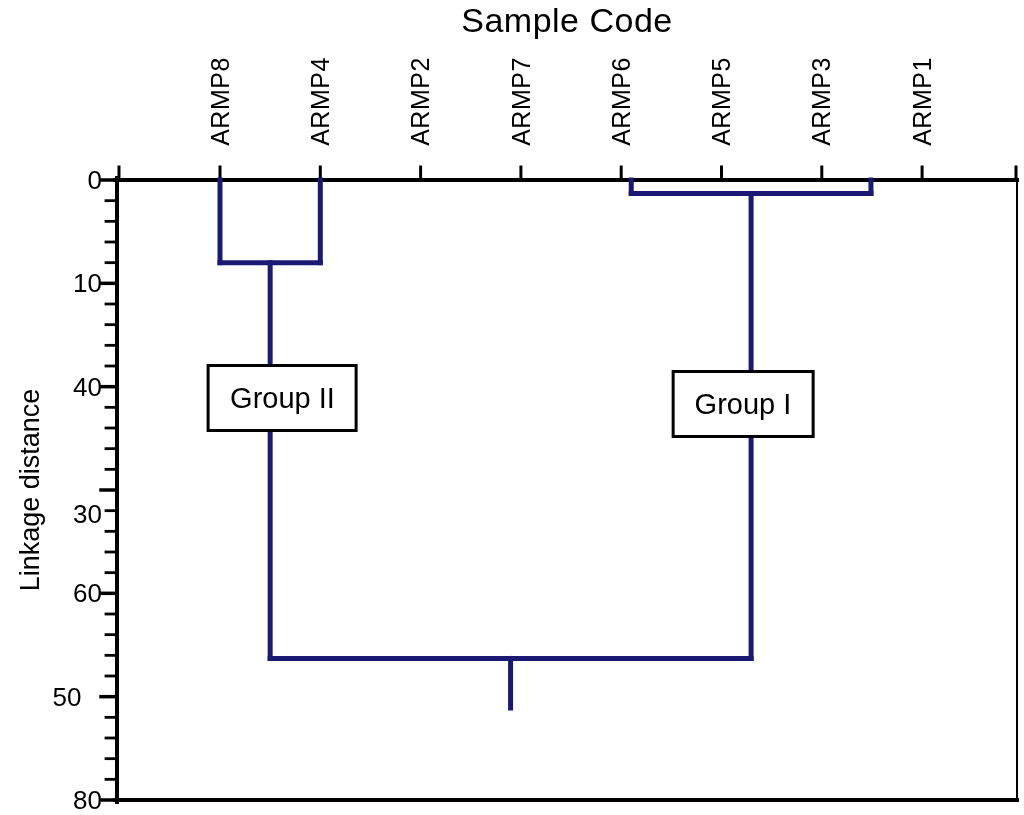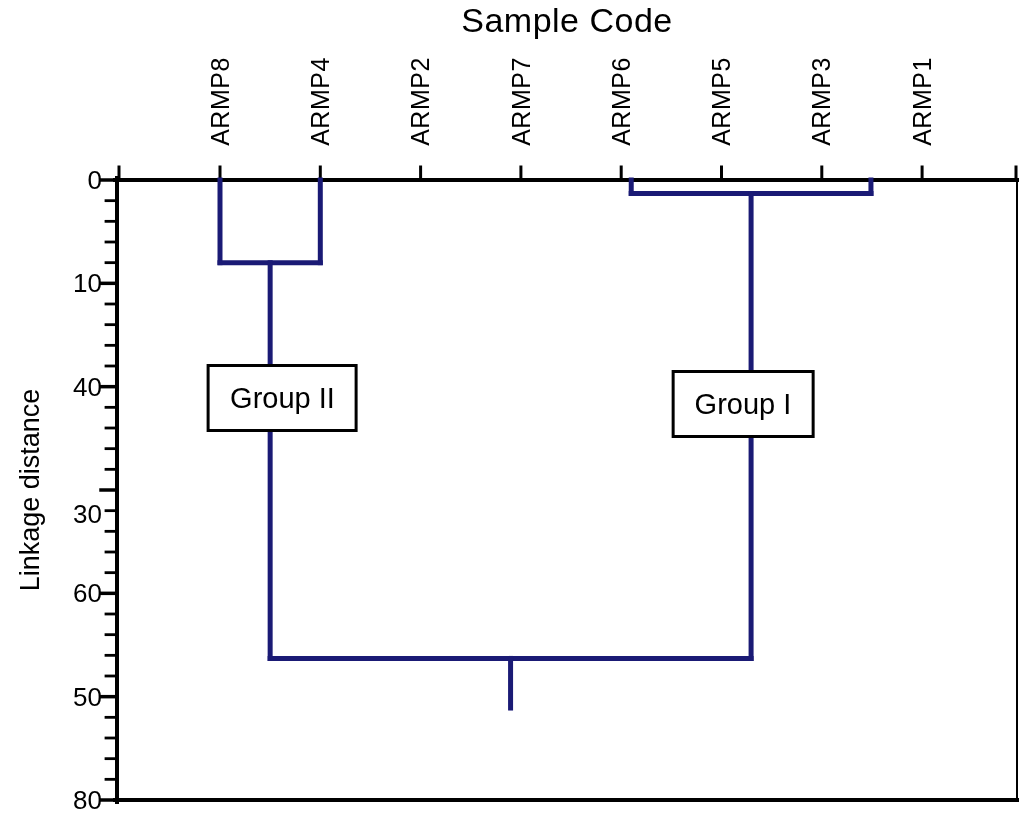--- a/index.html
+++ b/index.html
@@ -107,20 +107,20 @@
       <div class="leaf-label" style="left: 872.1px; top: 53px;">
         <span>ARMP1</span>
       </div>
     </div>
   <div id="ylabels">
       <div class="ytick-label" style="right: 922px; top: 165px;">0</div>
       <div class="ytick-label" style="right: 922px; top: 268.333px; text-align: right;">10</div>
       <div class="ytick-label" style="right: 922px; top: 371.667px;">40</div>
       <div class="ytick-label" style="right: 922px; top: 499px;">30</div>
       <div class="ytick-label" style="right: 922px; top: 578.333px;">60</div>
-      <div class="ytick-label" style="right: 922px; top: 681.667px;">50</div>
+      <div class="ytick-label" style="right: 922px; top: 681.667px; text-align: center;">50</div>
       <div class="ytick-label" style="right: 922px; top: 785px;">80</div>
     </div>
   <div id="groups">
       <div class="group-box" style="left: 282.487px; top: 397.517px;">Group II</div>
       <div class="group-box" style="left: 742.964px; top: 404px;">Group I</div>
     </div>
 </div>
 
 </body></html>

